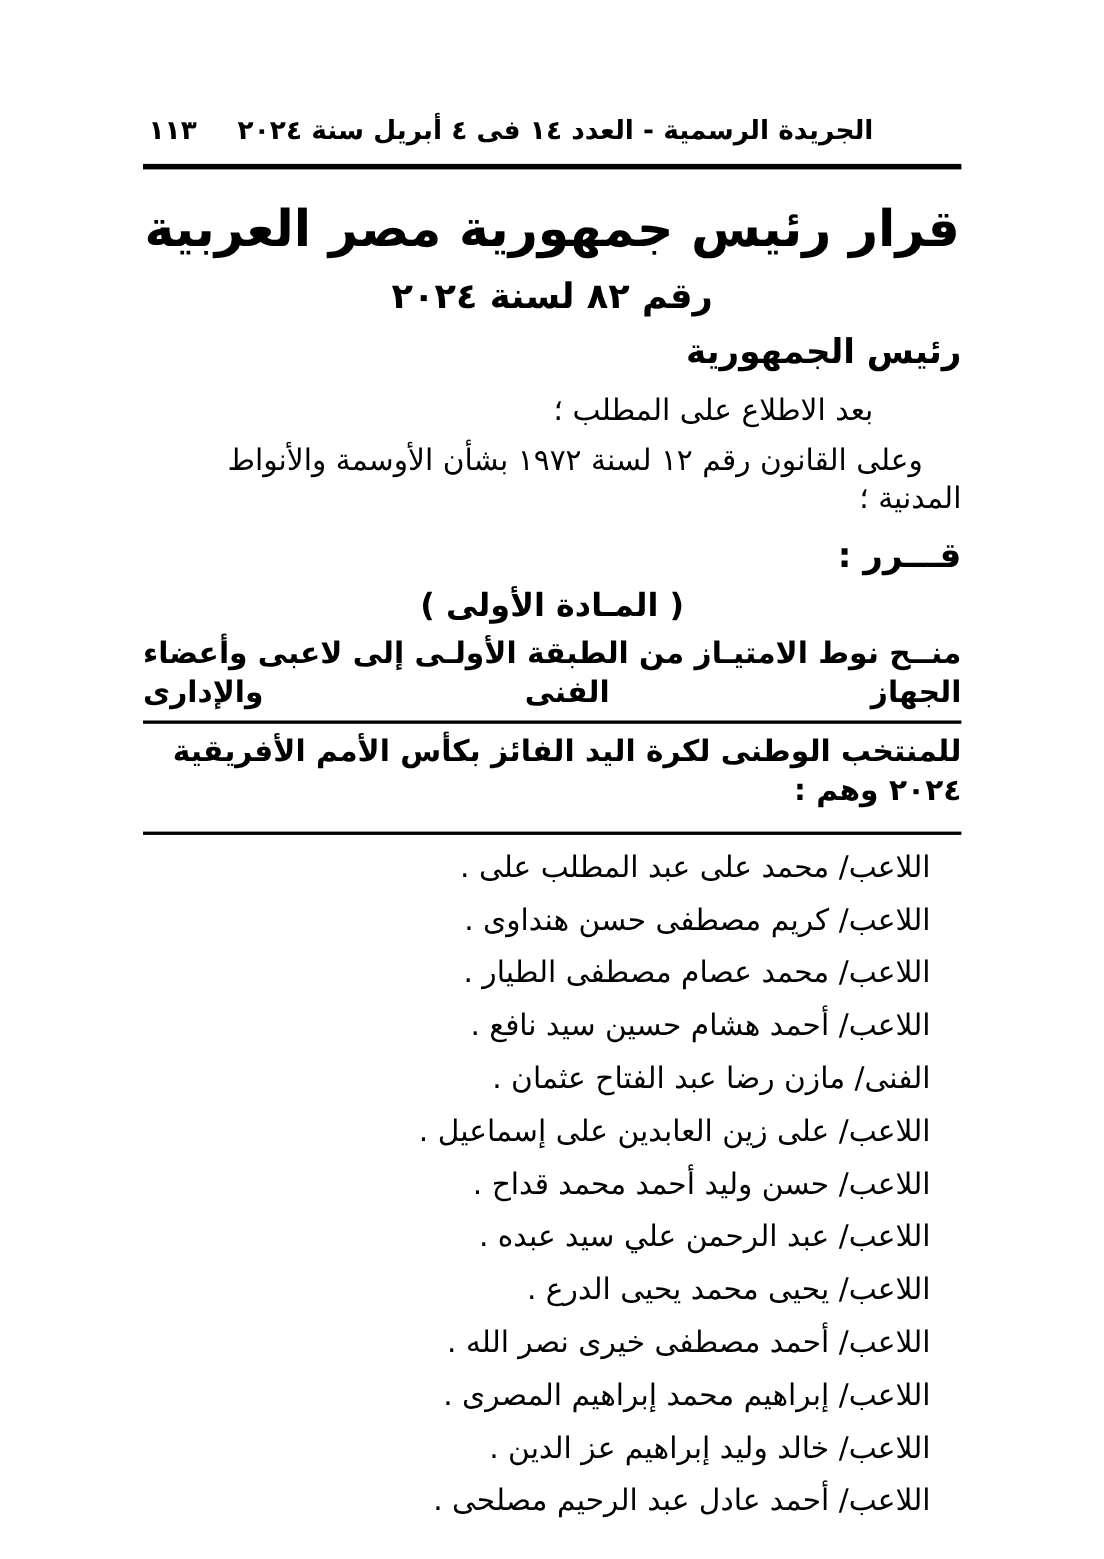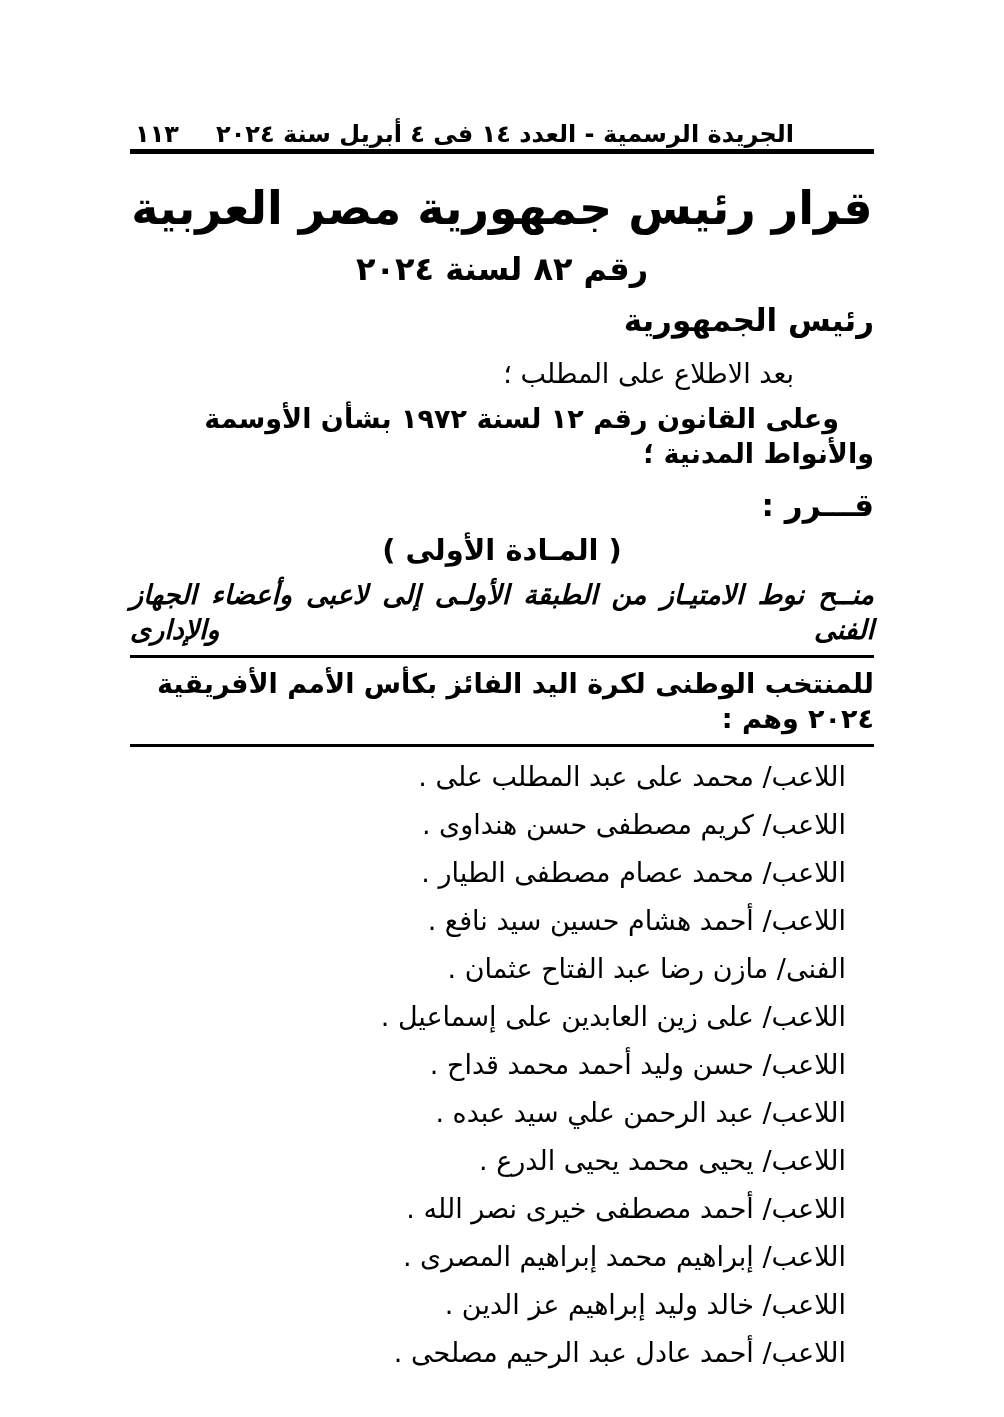--- a/index.html
+++ b/index.html
@@ -14,21 +14,21 @@
     margin: 0 auto;
     background: #ffffff;
     color: #000000;
     font-family: "DejaVu Sans", sans-serif;
     direction: rtl;
     overflow: hidden;
   }
   
   .running-head {
     position: absolute;
-    top: 120px;
+    top: 104px;
     left: 130px;
     right: 130px;
     height: 40px;
   }
   .issue-line {
     position: absolute;
     top: 0;
     left: 75px;
     width: 600px;
     text-align: center;
@@ -84,21 +84,20 @@
     margin: 16px 0 0 0;
     font-size: 27px;
     line-height: 35px;
     text-indent: 80px;
   }
   .preamble-2 {
     margin: 10px 0 0 0;
     font-size: 27px;
     line-height: 35px;
     text-indent: 35px;
-    font-weight: bold;
   }
   .decision-word {
     margin: 14px 0 0 0;
     text-align: right;
     font-size: 31px;
     line-height: 40px;
     font-weight: 900;
   }
   .article-heading {
     margin: 6px 0 0 0;
@@ -109,32 +108,31 @@
   }
   .article-line1 {
     margin: 8px 0 0 0;
     font-size: 27px;
     line-height: 35px;
     font-weight: bold;
     text-align: justify;
     text-align-last: justify;
     padding-bottom: 8px;
     border-bottom: 3px solid #000000;
-    font-style: italic;
   }
   .article-line2-wrap {
     margin: 8px 0 0 0;
     text-align: right;
   }
   .article-line2 {
     display: inline-block;
     font-size: 27px;
     line-height: 35px;
     font-weight: bold;
-    padding-bottom: 8px;
+    padding-bottom: 20px;
     padding-left: 26px;
     border-bottom: 3px solid #000000;
   }
   .players {
     margin-top: 12px;
     padding-right: 28px;
   }
   .players p {
     margin: 0 0 13px 0;
     font-size: 27px;

